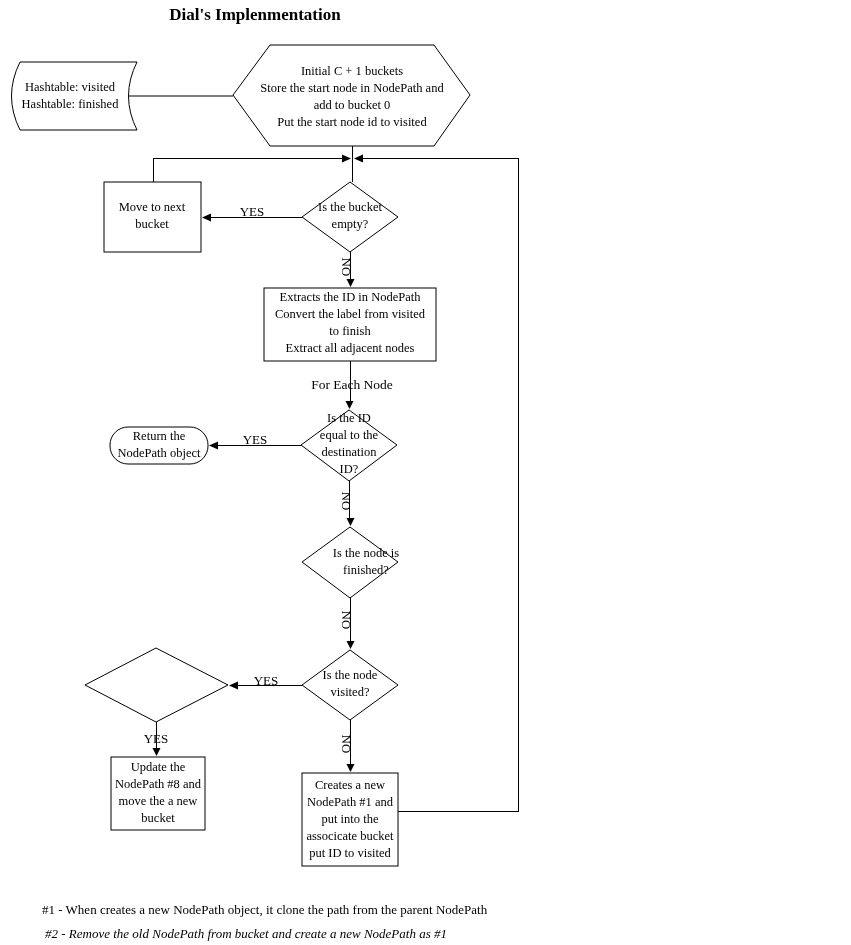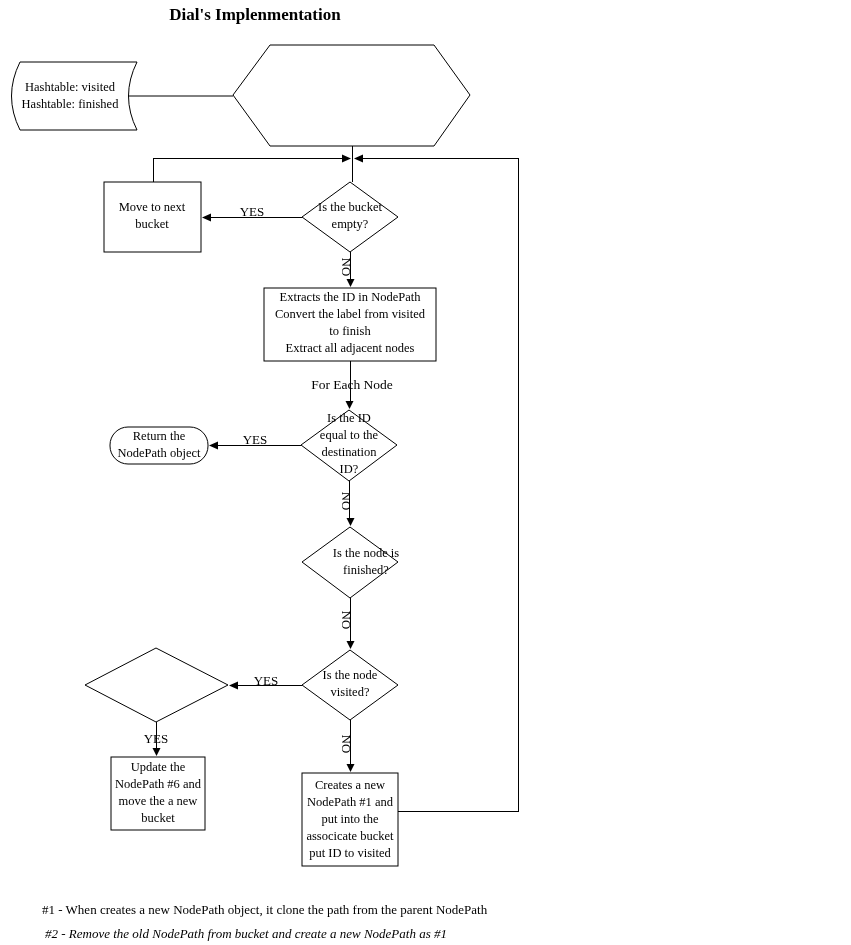--- a/index.html
+++ b/index.html
@@ -78,40 +78,44 @@
       <polygon points="229,685.5 238,681.5 238,689.5"></polygon>
       <polygon points="156.5,756 152.5,748 160.5,748"></polygon>
       <polygon points="350.5,772 346.5,764 354.5,764"></polygon>
     </g>
   </svg>
 
   <div class="label title" style="left:255px;top:14px;">Dial's Implenmentation</div>
 
   <div class="label" style="left:70px;top:96px;">Hashtable: visited
 Hashtable: finished</div>
+  <div class="label" style="left:352px;top:97px;">Initial C + 1 buckets
+Store the start node in NodePath and
+add to bucket 0
+Put the start node id to visited</div>
   <div class="label" style="left:350px;top:216px;">Is the bucket
 empty?</div>
   <div class="label" style="left:152px;top:216px;">Move to next
 bucket</div>
   <div class="label" style="left:349px;top:444px;">Is the ID
 equal to the
 destination
 ID?</div>
   <div class="label" style="left:350px;top:323px;">Extracts the ID in NodePath
 Convert the label from visited
 to finish
 Extract all adjacent nodes</div>
   <div class="label" style="left:159px;top:445px;">Return the
 NodePath object</div>
   <div class="label" style="left:350px;top:562px;margin-left:16px;">Is the node is
 finished?</div>
   <div class="label" style="left:350px;top:684px;">Is the node
 visited?</div>
   <div class="label" style="left:158px;top:793px;">Update the
-NodePath #6 and
+NodePath #8 and
 move the a new
 bucket</div>
   <div class="label" style="left:350px;top:819px;">Creates a new
 NodePath #1 and
 put into the
 associcate bucket
 put ID to visited</div>
 
   <div class="label edge-label" style="left:252px;top:212px;">YES</div>
   <div class="label edge-label rot" style="left:346px;top:267px;">NO</div>

